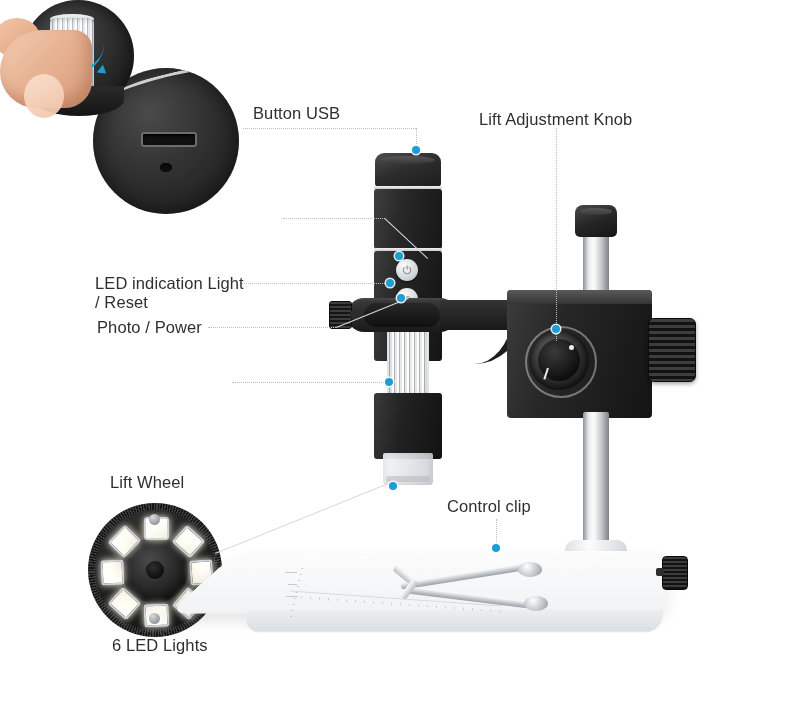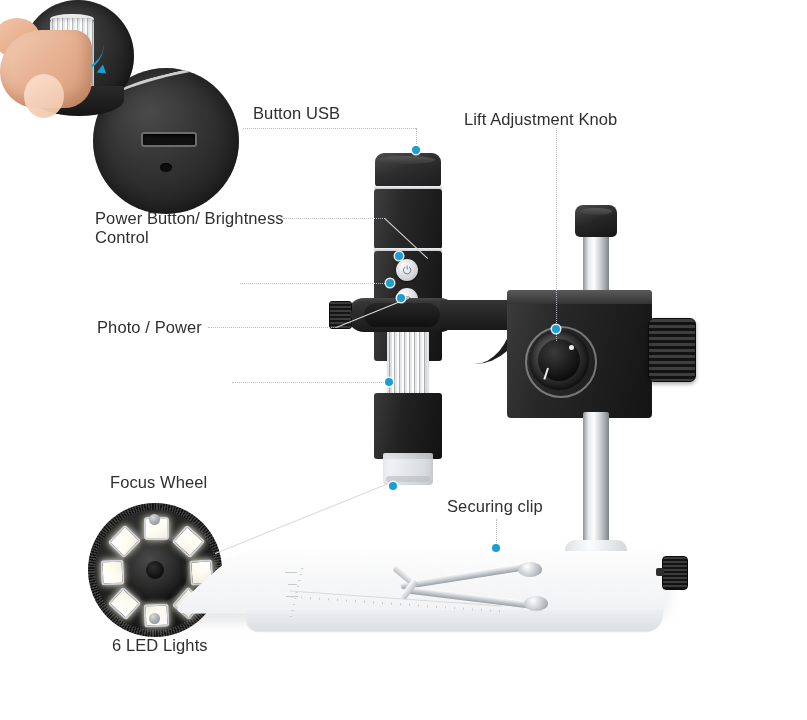--- a/index.html
+++ b/index.html
@@ -312,27 +312,27 @@
   <div class="bdot" style="left:385px;top:378px;"></div>
 
   <div class="thinline" style="left:215px;top:553px;width:195px;transform:rotate(-22deg);"></div>
   <div class="bdot" style="left:389px;top:482px;"></div>
 
   <div class="dotline-v" style="left:496px;top:519px;height:28px;"></div>
   <div class="bdot" style="left:492px;top:544px;"></div>
 
   <div class="lbl" style="left:253px;top:104px;">Button USB</div>
 
-  <div class="lbl" style="left:464px;top:110px;">Lift Adjustment Knob</div>
-
-  <div class="lbl" style="left:95px;top:209px;">Power Button/ Brightness
-Control</div>
-
+  <div class="lbl" style="left:479px;top:110px;">Lift Adjustment Knob</div>
+
+
+  <div class="lbl" style="left:95px;top:274px;">LED indication Light
+/ Reset</div>
 
   <div class="lbl" style="left:97px;top:318px;">Photo / Power</div>
 
-  <div class="lbl" style="left:110px;top:473px;">Focus Wheel</div>
+  <div class="lbl" style="left:110px;top:473px;">Lift Wheel</div>
 
   <div class="lbl" style="left:112px;top:636px;">6 LED Lights</div>
 
-  <div class="lbl" style="left:447px;top:497px;">Securing clip</div>
+  <div class="lbl" style="left:447px;top:497px;">Control clip</div>
 
 </div>
 
 </body></html>

